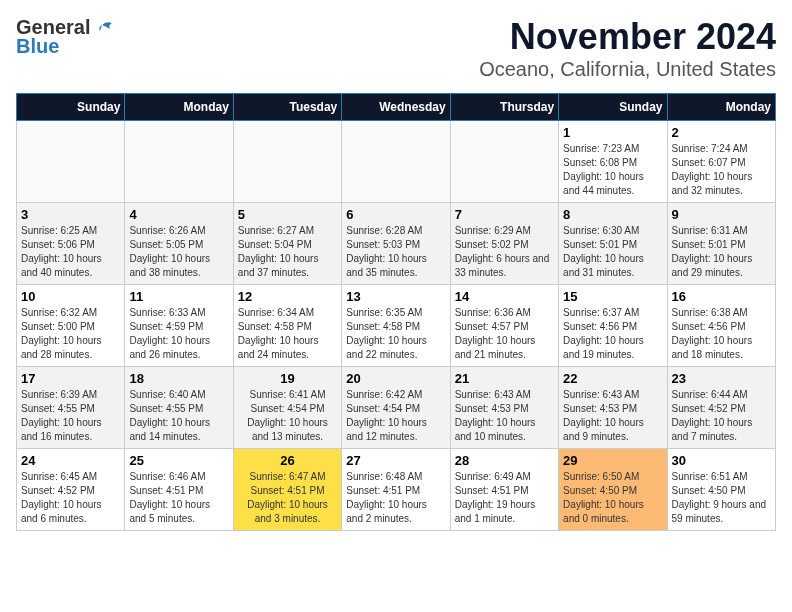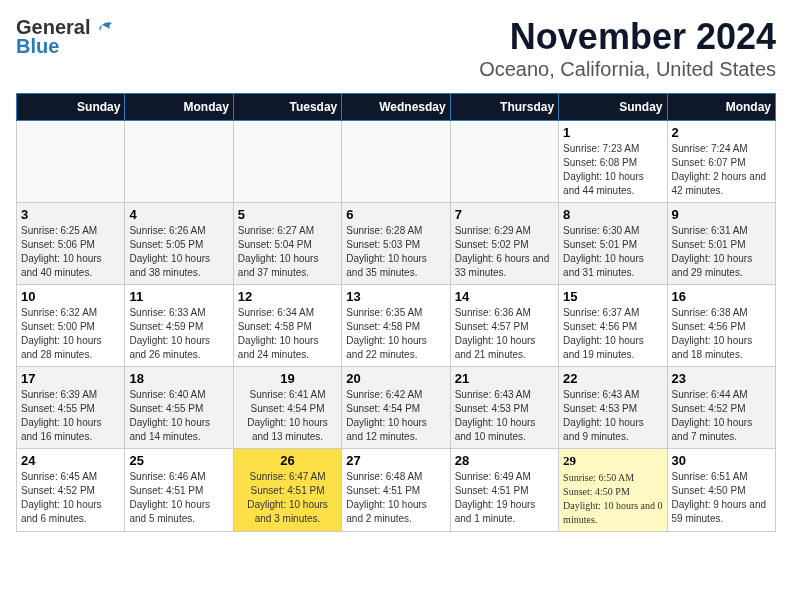--- a/index.html
+++ b/index.html
@@ -120,21 +120,21 @@
           <span>Sunrise: 7:23 AM</span><br>
           <span>Sunset: 6:08 PM</span><br>
           <span>Daylight: 10 hours and 44 minutes.</span>
         </div>
       </td>
         <td style="background: rgb(255, 255, 255);">
         <span class="day-num">2</span>
         <div class="day-info">
           <span>Sunrise: 7:24 AM</span><br>
           <span>Sunset: 6:07 PM</span><br>
-          <span>Daylight: 2 hours and 42 minutes.</span>
+          <span>Daylight: 10 hours and 32 minutes.</span>
         </div>
       </td>
       </tr>
       <tr>
         <td style="background: rgb(242, 242, 242);">
         <span class="day-num">3</span>
         <div class="day-info">
           <span>Sunrise: 6:25 AM</span><br>
           <span>Sunset: 5:06 PM</span><br>
           <span>Daylight: 10 hours and 40 minutes.</span>
@@ -339,21 +339,21 @@
         </div>
       </td>
         <td style="background: rgb(255, 255, 255);">
         <span class="day-num">28</span>
         <div class="day-info">
           <span>Sunrise: 6:49 AM</span><br>
           <span>Sunset: 4:51 PM</span><br>
           <span>Daylight: 19 hours and 1 minute.</span>
         </div>
       </td>
-        <td style="background: #fef9c3; font-family: Liberation Serif, serif;">
+        <td style="background: #fdba74;">
         <span class="day-num">29</span>
         <div class="day-info">
           <span>Sunrise: 6:50 AM</span><br>
           <span>Sunset: 4:50 PM</span><br>
           <span>Daylight: 10 hours and 0 minutes.</span>
         </div>
       </td>
         <td style="background: rgb(255, 255, 255);">
         <span class="day-num">30</span>
         <div class="day-info">

